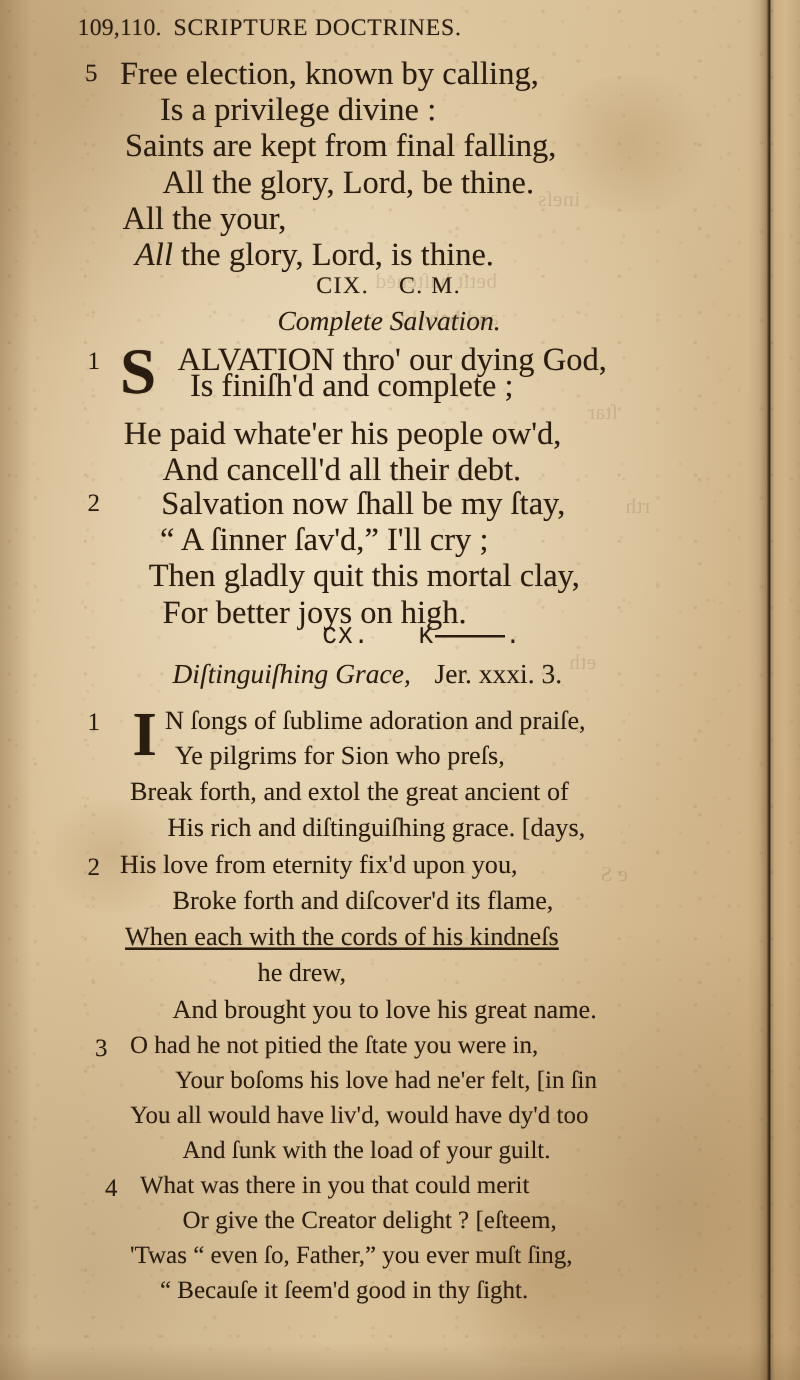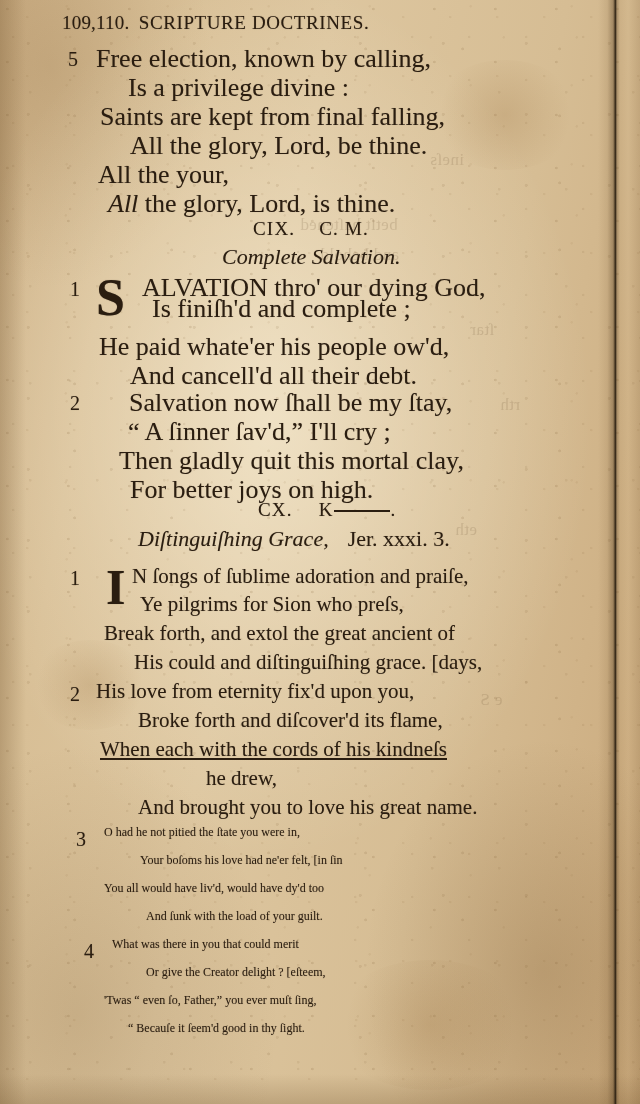--- a/index.html
+++ b/index.html
@@ -109,21 +109,21 @@
   .running-head .folio { letter-spacing: .2px; margin-right: 4px; }
 
   .line {
     position: absolute;
     font-size: 26px;
     line-height: 1;
     white-space: nowrap;
     text-shadow: 0 0 .8px rgba(42,29,16,.30);
   }
   .line.sm    { font-size: 21px; }
-  .line.xs    { font-size: 12px; }
+  .line.xs    { font-size: 20px; }
   .num {
     position: absolute;
     font-size: 20px;
     line-height: 1;
     text-shadow: 0 0 .8px rgba(42,29,16,.30);
   }
 
   .hymn-head {
     position: absolute;
     font-size: 19px;
@@ -209,37 +209,37 @@
     <div class="line" style="left:152px;top:296px;">Is finiſh'd and complete ;</div>
     <div class="line" style="left:99px;top:334px;">He paid whate'er his people ow'd,</div>
     <div class="line" style="left:130px;top:363px;">And cancell'd all their debt.</div>
 
     <div class="num" style="left:70px;top:393px;">2</div>
     <div class="line" style="left:96px;top:390px;margin-left:33px;">Salvation now ſhall be my ſtay,</div>
     <div class="line" style="left:128px;top:419px;">“ A ſinner ſav'd,” I'll cry ;</div>
     <div class="line" style="left:99px;top:448px;margin-left:20px;">Then gladly quit this mortal clay,</div>
     <div class="line" style="left:130px;top:477px;">For better joys on high.</div>
 
-    <div class="hymn-head" style="left:258px;top:500px;">
+    <div class="hymn-head" style="left:258px;top:500px;font-family:Liberation Mono, monospace;">
       <span>CX.</span>
       <span style="display:inline-block;width:14px;"></span>
       <span>K</span><span class="rule"></span><span>.</span>
     </div>
     <div class="subtitle" style="left:138px;top:528px;">
       <span>Diſtinguiſhing Grace,</span>
       <span style="display:inline-block;width:8px;"></span>
       <span style="font-style:normal;">Jer. xxxi. 3.</span>
     </div>
 
     <div class="num" style="left:70px;top:568px;">1</div>
     <div class="dropcap serif-i" style="left:106px;top:562px;">I</div>
     <div class="line sm" style="left:132px;top:566px;">N ſongs of ſublime adoration and praiſe,</div>
     <div class="line sm" style="left:140px;top:594px;">Ye pilgrims for Sion who preſs,</div>
     <div class="line sm" style="left:104px;top:623px;">Break forth, and extol the great ancient of</div>
-    <div class="line sm" style="left:134px;top:652px;">His could and diſtinguiſhing grace. [days,</div>
+    <div class="line sm" style="left:134px;top:652px;">His rich and diſtinguiſhing grace. [days,</div>
 
     <div class="num" style="left:70px;top:684px;">2</div>
     <div class="line sm" style="left:96px;top:681px;">His love from eternity fix'd upon you,</div>
     <div class="line sm" style="left:138px;top:710px;">Broke forth and diſcover'd its flame,</div>
     <div class="line sm" style="left:100px;top:739px;text-decoration:underline;">When each with the cords of his kindneſs</div>
     <div class="line sm" style="left:206px;top:768px;">he drew,</div>
     <div class="line sm" style="left:138px;top:797px;">And brought you to love his great name.</div>
 
     <div class="num" style="left:76px;top:829px;">3</div>
     <div class="line xs" style="left:104px;top:826px;">O had he not pitied the ſtate you were in,</div>

